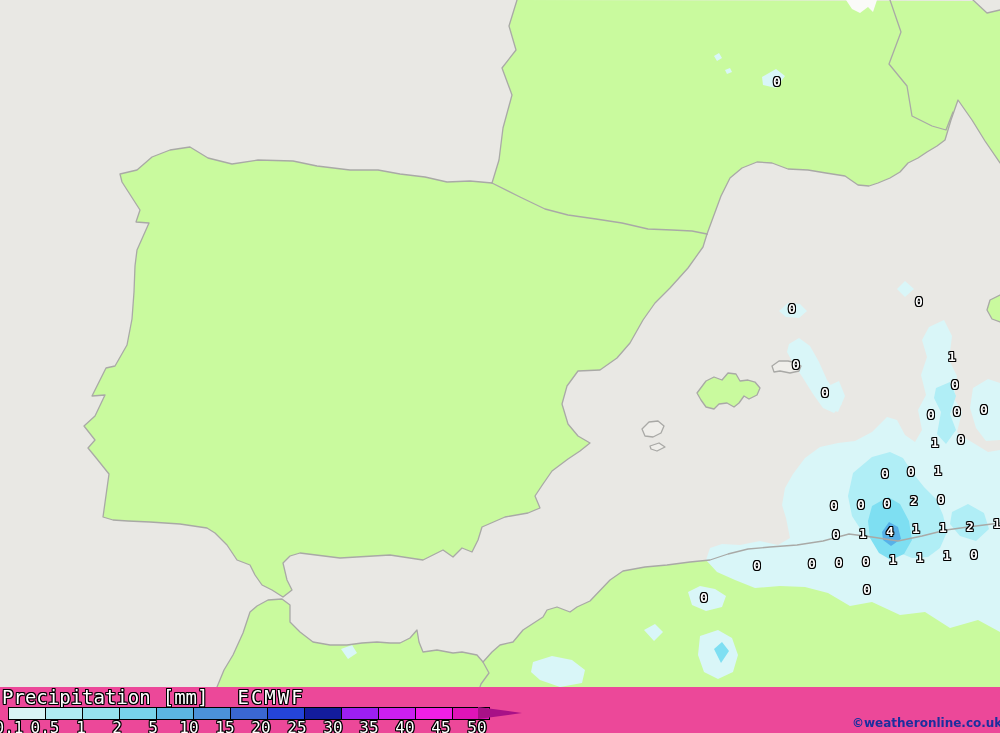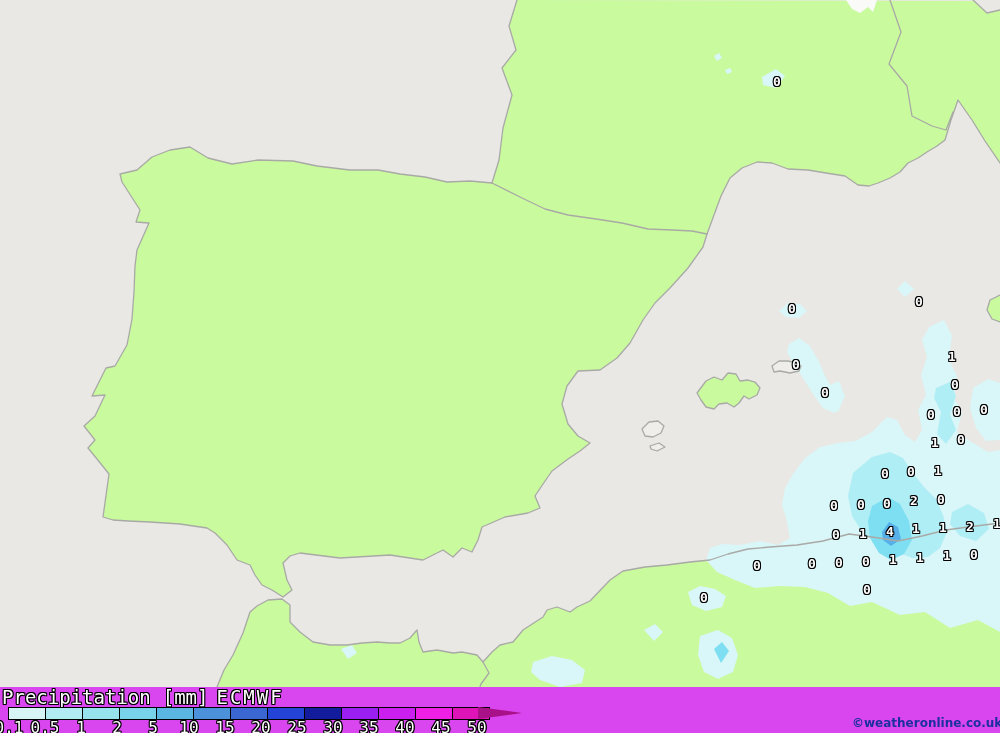--- a/index.html
+++ b/index.html
@@ -6,25 +6,25 @@
   .stage{position:relative;width:1000px;height:733px;background:#ffffff;overflow:hidden;
          font-family:"DejaVu Sans Mono",monospace;}
   svg.map{position:absolute;left:0;top:0;}
   
   .hollow{color:#fff;
           text-shadow:-1px 0 #000,1px 0 #000,0 -1px #000,0 1px #000,
                       -1px -1px #000,1px 1px #000,-1px 1px #000,1px -1px #000;}
   .num-layer{position:absolute;left:0;top:0;width:1000px;height:687px;}
   .mapnum{position:absolute;transform:translate(-50%,-55%);font-size:13px;font-weight:700;
           letter-spacing:0;line-height:1;}
-  .legend-strip{position:absolute;left:0;top:687px;width:1000px;height:46px;background:#d946ef;}
+  .legend-strip{position:absolute;left:0;top:687px;width:1000px;height:46px;background:#ec4899;}
   .legend-title-row{position:absolute;left:2px;top:-1px;display:flex;align-items:baseline;
                     font-size:19px;white-space:pre;}
   .legend-title-row .t1{margin-right:12px;}
-  .legend-title-row .t2{margin-right:8px;text-align:center;}
+  .legend-title-row .t2{margin-right:29px;text-align:center;}
   .legend-title-row .t3{letter-spacing:2px;}
   .legend-bar{position:absolute;left:8px;top:20px;height:11px;display:flex;border:1px solid #000;}
   .legend-bar .seg{width:36px;height:11px;border-right:1px solid #000;}
   .legend-bar .seg:last-child{border-right:none;}
   .legend-arrow{position:absolute;left:478px;top:20px;width:0;height:0;
                 border-top:6px solid transparent;border-bottom:6px solid transparent;
                 border-left:44px solid #a81187;}
   .legend-ticks{position:absolute;left:0;top:31px;width:560px;height:15px;}
   .legend-ticks span{position:absolute;transform:translateX(-50%);font-size:16px;}
   .footer-date{position:absolute;right:10px;top:0px;font-size:20px;letter-spacing:1px;white-space:pre;}

